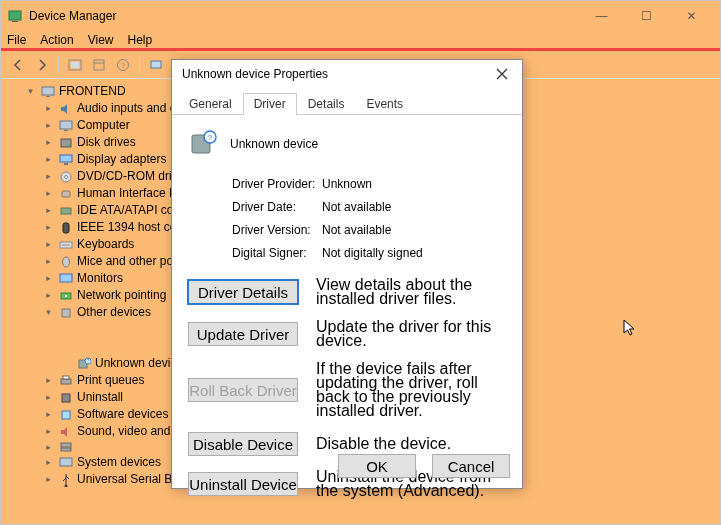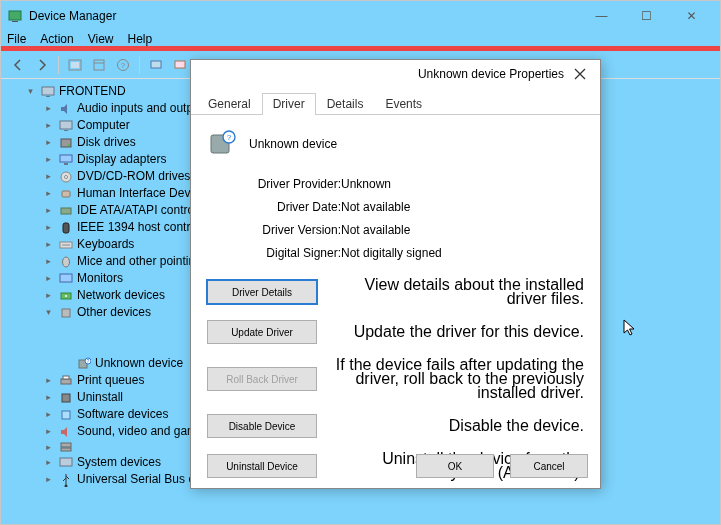--- a/index.html
+++ b/index.html
@@ -1,57 +1,57 @@
 <!DOCTYPE html>
 <html><head>
 <meta charset="utf-8">
 <style>
   * { box-sizing: border-box; font-family: "Segoe UI", Tahoma, sans-serif; }
   body { margin: 0; background: #fff; width: 721px; height: 525px; overflow: hidden; position: relative; font-size: 12px; color: #000; }
-  .window { position: relative; width: 721px; height: 525px; border: 1px solid #c8c8c8; background: #7dd3fc; }
+  .window { position: relative; width: 721px; height: 525px; border: 1px solid #c8c8c8; background: #fdba74; }
   .titlebar { height: 30px; display: flex; align-items: center; padding: 0 6px; }
   .titlebar .app-icon { width: 16px; height: 16px; margin-right: 6px; }
   .titlebar .title { flex: 1; font-size: 12px; }
   .win-ctrl { display: flex; }
   .win-ctrl .btn { width: 45px; height: 30px; display: flex; align-items: center; justify-content: center; color: #555; }
-  .menubar { height: 20px; display: flex; align-items: center; padding: 0 6px; gap: 14px; border-bottom: 5px solid #ef4444; }
+  .menubar { height: 20px; display: flex; align-items: center; padding: 0 6px; gap: 14px; border-bottom: 3px solid #ef4444; }
   .menubar span { font-size: 12px; }
   .toolbar { height: 28px; display: flex; align-items: center; padding: 0 6px; gap: 2px; border-bottom: 1px solid #ddd; }
   .tool { width: 22px; height: 22px; display: flex; align-items: center; justify-content: center; border: 1px solid transparent; color: #555; }
   .tool.sep { width: 1px; background: #ccc; margin: 0 3px; height: 18px; border: none; }
 
   .content { position: relative; height: calc(525px - 30px - 20px - 28px - 2px); overflow: hidden; }
   .tree { padding: 4px 6px; font-size: 12px; line-height: 17px; user-select: none; }
   .tree ul { list-style: none; margin: 0; padding: 0 0 0 18px; }
   .tree li { white-space: nowrap; display: flex; flex-direction: column; }
   .node { display: flex; align-items: center; gap: 4px; }
   .exp { width: 11px; height: 11px; display: inline-flex; align-items: center; justify-content: center; color: #666; font-size: 9px; }
   .ic { width: 15px; height: 14px; display: inline-flex; align-items: center; justify-content: center; }
   .ic svg { width: 14px; height: 14px; }
   .lbl {}
 
   
-  .dialog { position: absolute; left: 189px; top: 58px; width: 411px; height: 430px; background: #fff; border: 1px solid #888; box-shadow: 2px 2px 12px rgba(0,0,0,.25); text-align: right; }
+  .dialog { position: absolute; left: 170px; top: 58px; width: 352px; height: 430px; background: #fff; border: 1px solid #888; box-shadow: 2px 2px 12px rgba(0,0,0,.25); }
   .dlg-title { height: 28px; display: flex; align-items: center; padding: 0 4px 0 10px; font-size: 12px; }
   .dlg-title .t { flex: 1; }
   .dlg-close { width: 32px; height: 24px; display: flex; align-items: center; justify-content: center; }
   .tabs { display: flex; padding: 4px 0 0 6px; border-bottom: 1px solid #ccc; gap: 0; font-size: 12px; }
   .tab { padding: 3px 10px 4px; border: 1px solid transparent; border-bottom: none; color: #333; position: relative; top: 1px; }
   .tab.active { border-color: #ccc; background: #fff; }
   .tab-body { padding: 14px 16px 8px; font-size: 12px; }
   .dev-head { display: flex; align-items: center; gap: 12px; margin-bottom: 18px; }
   .dev-head .dic { width: 30px; height: 30px; }
   .info-grid { margin-left: 44px; }
   .info-row { display: flex; margin-bottom: 9px; }
   .info-row .k { width: 90px; }
   .info-row .v { }
   .actions { margin-top: 18px; }
   .act-row { display: flex; align-items: center; gap: 18px; margin-bottom: 14px; }
   .act-row .desc { flex: 1; font-size: 16px; line-height: 14px; }
-  .btn2 { width: 110px; height: 24px; border: 1px solid #adadad; background: #e1e1e1; font-size: 10px; display: flex; align-items: center; justify-content: center; }
+  .btn2 { width: 110px; height: 24px; border: 1px solid #adadad; background: #e1e1e1; font-size: 15px; display: flex; align-items: center; justify-content: center; }
   .btn2.focus { outline: 2px solid #2a7bd4; outline-offset: -1px; }
   .btn2.disabled { color: #a0a0a0; }
   .dlg-foot { position: absolute; bottom: 10px; right: 12px; display: flex; gap: 16px; }
   .dlg-foot .btn2 { width: 78px; }
 
   .cursor { position: absolute; left: 622px; top: 318px; pointer-events: none; }
 </style>
 </head>
 <body>
 
@@ -271,21 +271,21 @@
               </li>
               <li>
                 <div class="node">
                   <span class="exp">▸</span>
                   <span class="ic">
                     <svg viewBox="0 0 14 14">
                       <rect x="2" y="4" width="10" height="6" fill="#6b6" stroke="#383"></rect>
                       <circle cx="7" cy="7" r="1" fill="#fff"></circle>
                     </svg>
                   </span>
-                  <span class="lbl">Network devices</span>
+                  <span class="lbl">Network pointing</span>
                 </div>
               </li>
               <li>
                 <div class="node">
                   <span class="exp">▾</span>
                   <span class="ic">
                     <svg viewBox="0 0 14 14">
                       <rect x="3" y="3" width="8" height="8" fill="#bbb" stroke="#777"></rect>
                     </svg>
                   </span>

